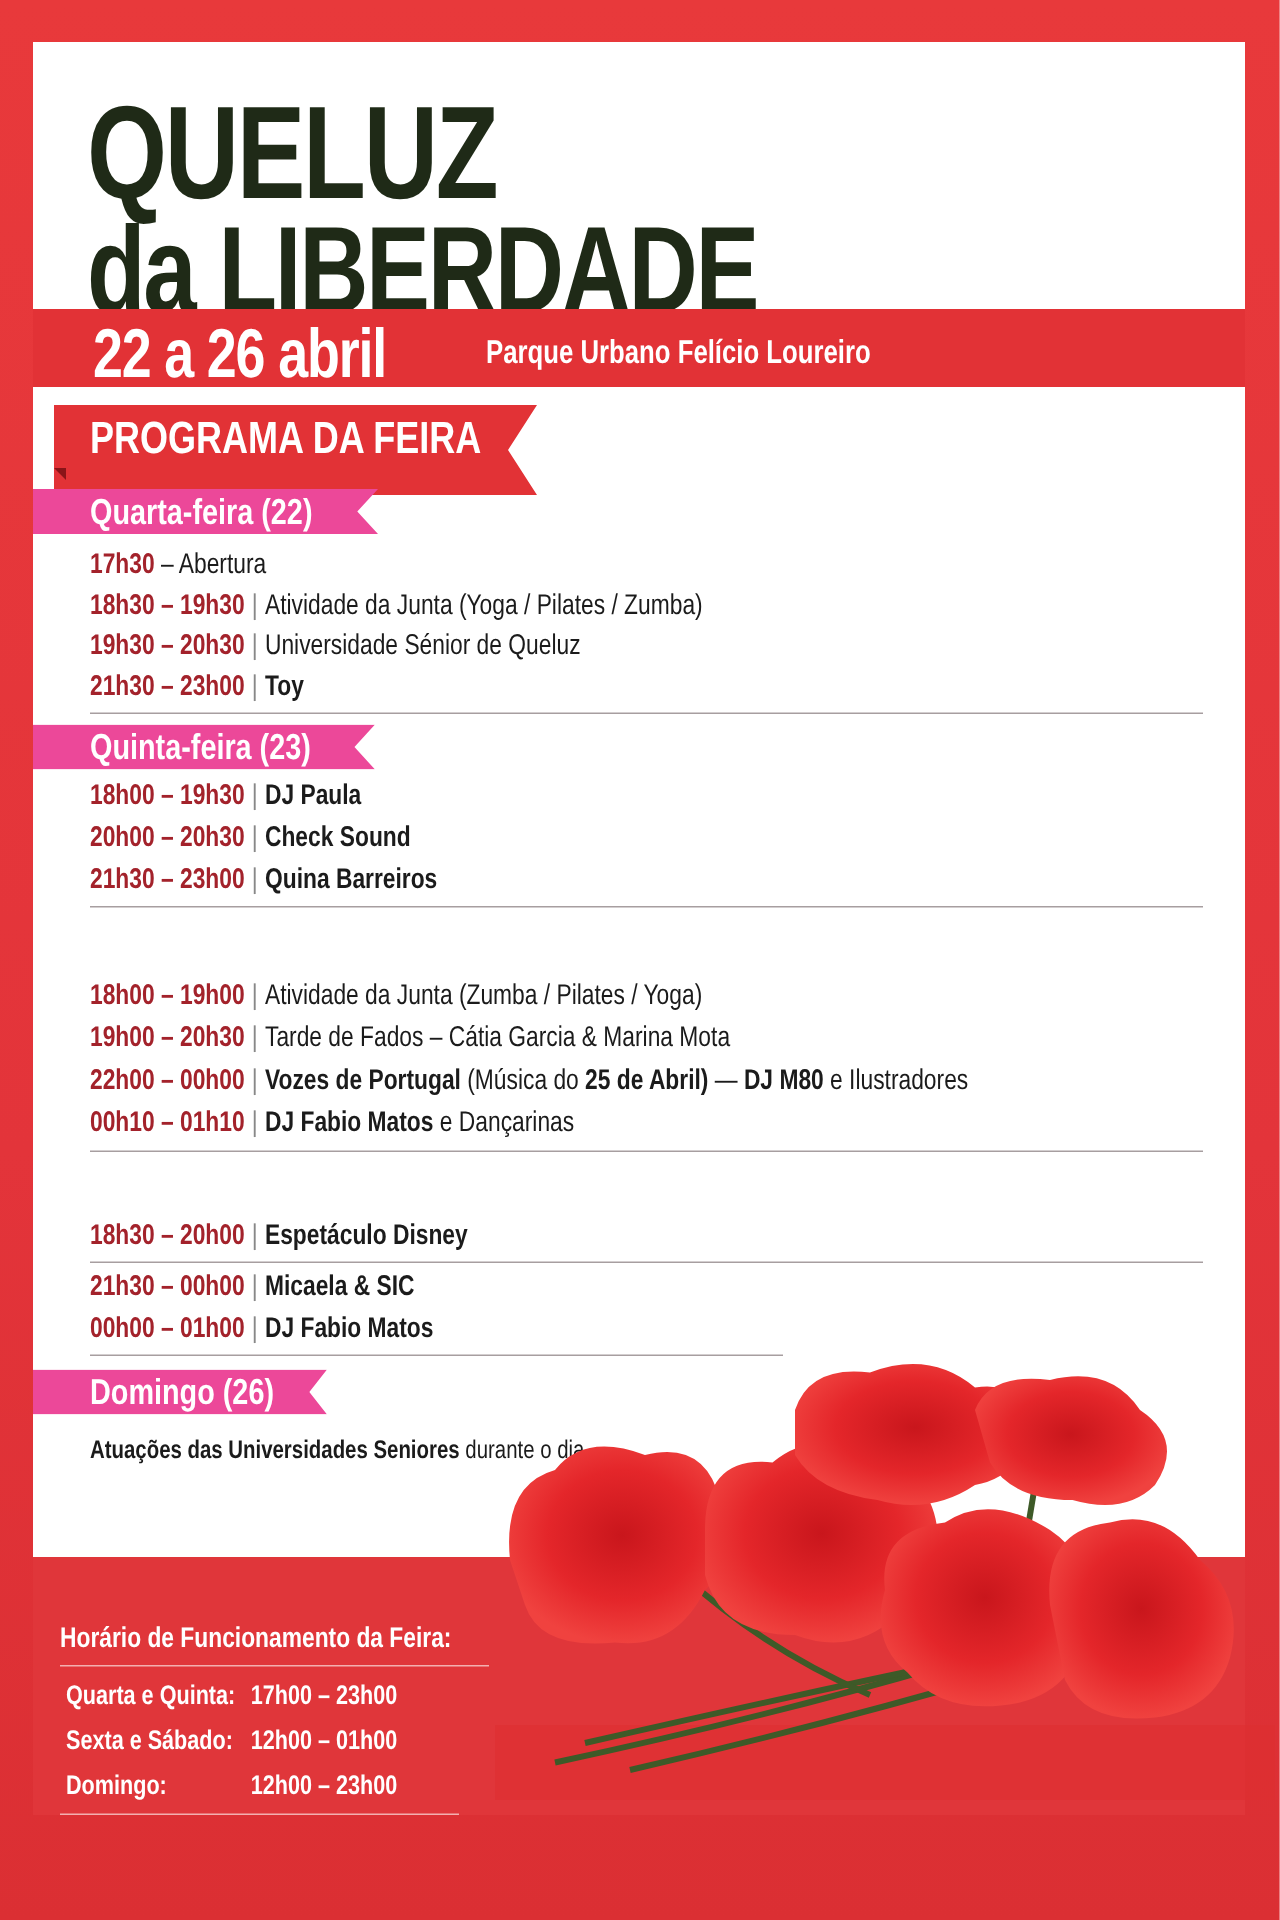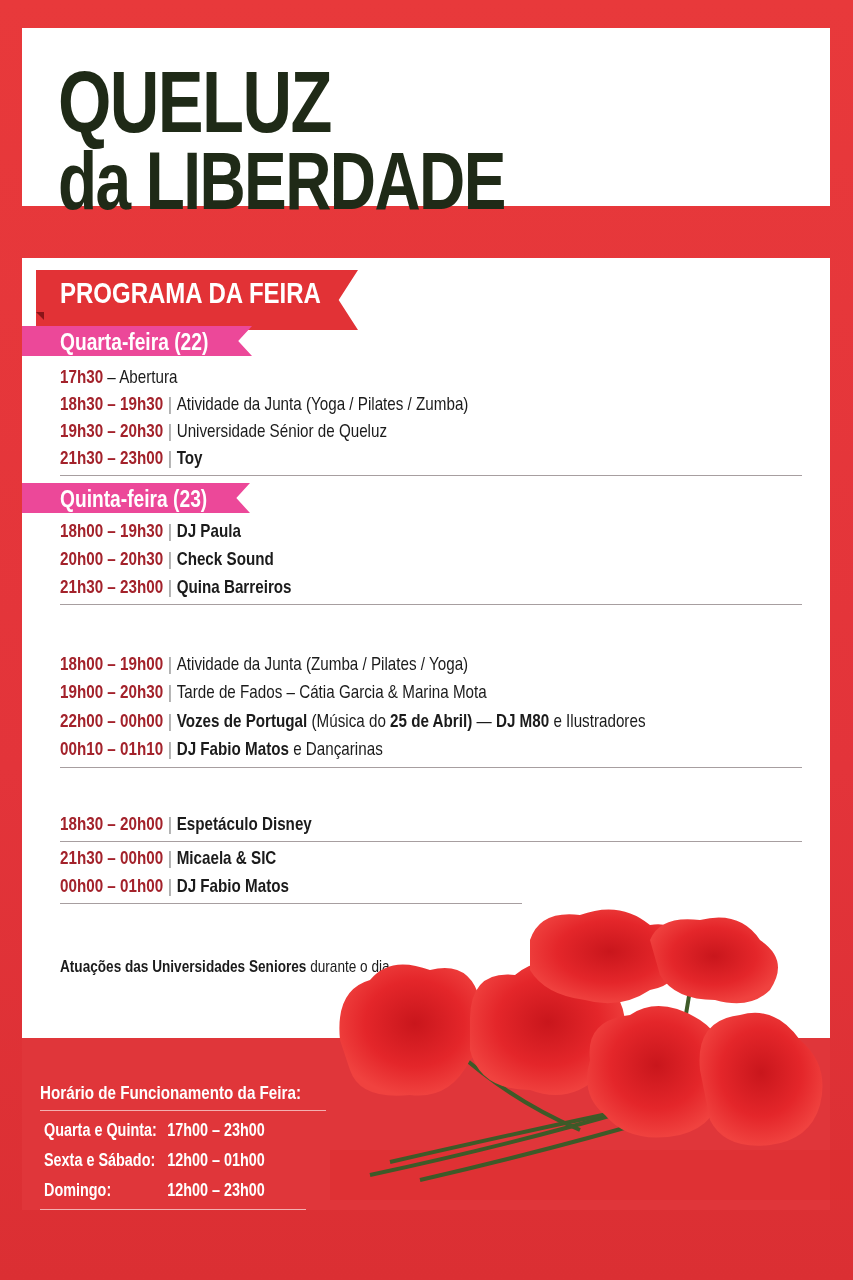--- a/index.html
+++ b/index.html
@@ -46,20 +46,24 @@
 </head>
 <body>
 
 <div class="poster">
 
   <div class="header-box">
     <div class="title l1">QUELUZ</div>
     <div class="title l2">da LIBERDADE</div>
   </div>
 
+  <div class="date-band">
+    <div class="date-main">22 a 26 abril</div>
+    <div class="date-place">Parque Urbano Felício Loureiro</div>
+  </div>
 
   <div class="body-box">
     <div class="ribbon-main">
       <span>PROGRAMA DA FEIRA</span>
     </div>
     <div class="ribbon-main-fold"></div>
 
     <div class="day-ribbon" style="top:68px;width:230px;">
       <span>Quarta-feira (22)</span>
     </div>
@@ -110,20 +114,23 @@
     </div>
     <div class="hr" style="top:583px;width:742px;"></div>
     <div class="row" style="top:588px;">
       <span class="time">21h30 – 00h00</span><span class="sep">|</span><span class="b">Micaela &amp; SIC</span>
     </div>
     <div class="row" style="top:616px;">
       <span class="time">00h00 – 01h00</span><span class="sep">|</span><span class="b">DJ Fabio Matos</span>
     </div>
     <div class="hr" style="top:645px;width:462px;"></div>
 
+    <div class="day-ribbon" style="top:655px;width:196px;">
+      <span>Domingo (26)</span>
+    </div>
     <div class="row" style="top:697px;font-size:17px;">
       <span class="b">Atuações das Universidades Seniores</span><span> durante o dia</span>
     </div>
   </div>
 
   <div class="panel-shade"></div>
 
   <div class="hours">
     <div class="hours-title">Horário de Funcionamento da Feira:</div>
     <div class="hours-line" style="top:28px;width:286px;"></div>

